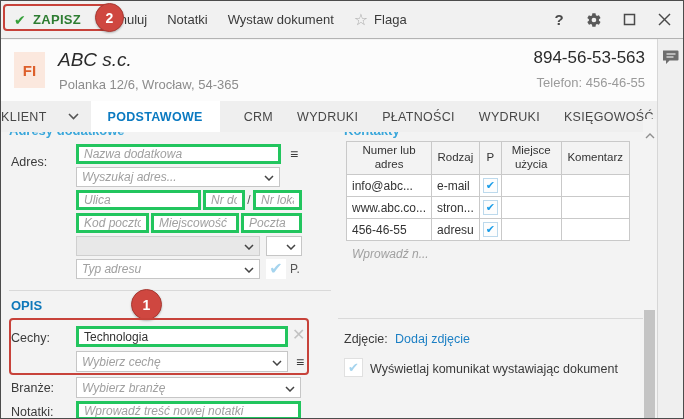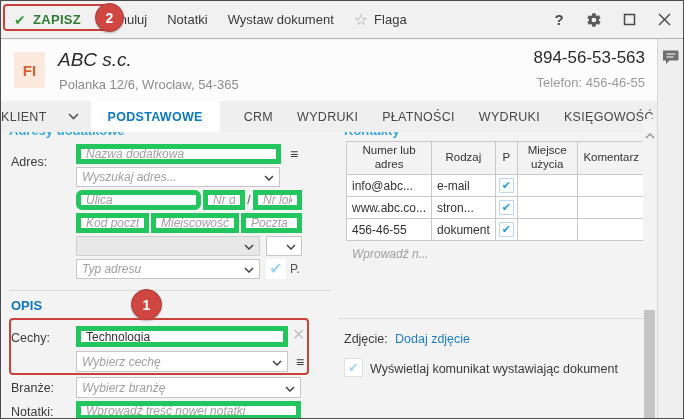--- a/index.html
+++ b/index.html
@@ -41,21 +41,21 @@
   .tab-plain { margin-left:24px; }
   .tab-klient { gap:21px; }
   .tab-active { margin-left:12px; padding:0 17px; background:#ffffff; color:#0b7ac1;
                 font-weight:bold; }
   .tab-clip { margin-left:14px; }
 
   
   .clip-head { position:absolute; height:7px; overflow:hidden; width:220px; }
   .clip-head span { display:block; margin-top:-9px; font-size:13px; font-weight:bold; color:#38a6da; }
   .flabel { position:absolute; font-size:12.5px; color:#3a3a3a; white-space:nowrap; }
-  .inp { border:5px solid #22c55e; background:#fff; height:20px; font-size:12px; padding:0 5px;
+  .inp { border:3px solid #22c55e; background:#fff; height:20px; font-size:12px; padding:0 5px;
          color:#333; font-family:inherit; width:100%; outline:none; }
   .inp::placeholder { color:#a0a0a0; font-style:italic; }
   .combo { position:relative; border:1px solid #c6c6c6; background:#fff; height:20px;
            display:flex; align-items:center; padding:0 18px 0 5px; cursor:default; }
   .combo .ph { font-style:italic; color:#a0a0a0; font-size:12px; white-space:nowrap;
                overflow:hidden; }
   .combo .chev { position:absolute; right:5px; top:7px; }
   .combo-gray { background:#e8e8e8; border-color:#cfcfcf; }
   .iconbtn { width:16px; text-align:center; color:#3c3c3c; font-size:14px; line-height:20px;
              cursor:default; flex:0 0 16px; }
@@ -183,21 +183,21 @@
     </div>
     <div class="frow">
       <div class="combo" style="width:204px;">
         <span class="ph">Wyszukaj adres...</span>
         <svg class="chev" width="10" height="6">
             <polyline points="1,1 5,5 9,1" fill="none" stroke="#444" stroke-width="1.5"></polyline>
           </svg>
       </div>
     </div>
     <div class="frow">
-      <input class="inp" style="width: 125px; flex: 0 0 125px; border-radius: 6px;" placeholder="Ulica">
+      <input class="inp" style="width: 125px; flex: 0 0 125px;" placeholder="Ulica">
       <input class="inp" style="width: 42px; flex: 0 0 42px; margin-left: 2px;" placeholder="Nr domu">
       <span class="sep">/</span>
       <input class="inp" placeholder="Nr lokalu" style="">
     </div>
     <div class="frow">
       <input class="inp" style="width: 73px; flex: 0 0 73px;" placeholder="Kod pocztowy">
       <input class="inp" style="width: 88px; flex: 0 0 88px; margin-left: 2px;" placeholder="Miejscowość">
       <input class="inp" style="margin-left: 2px;" placeholder="Poczta">
     </div>
     <div class="frow">
@@ -280,21 +280,21 @@
       </tr>
       <tr>
         <td>www.abc.co...</td>
         <td>stron...</td>
         <td class="ctr"><span class="cb"><span class="mark">✔</span></span></td>
         <td></td>
         <td></td>
       </tr>
       <tr>
         <td>456-46-55</td>
-        <td>dokument</td>
+        <td>adresu</td>
         <td class="ctr"><span class="cb"><span class="mark">✔</span></span></td>
         <td></td>
         <td></td>
       </tr>
     </tbody>
   </table>
   <div class="new-row-ph">Wprowadź n...</div>
 
   <div class="divider-right"></div>
 

